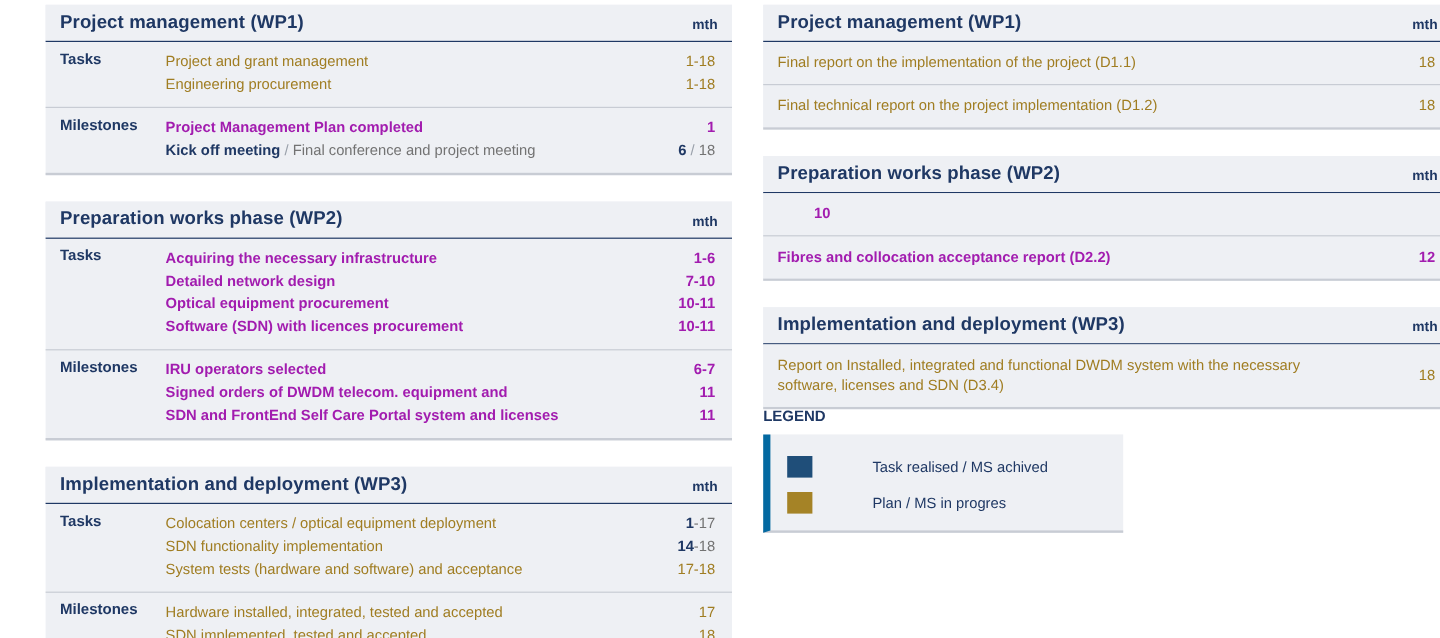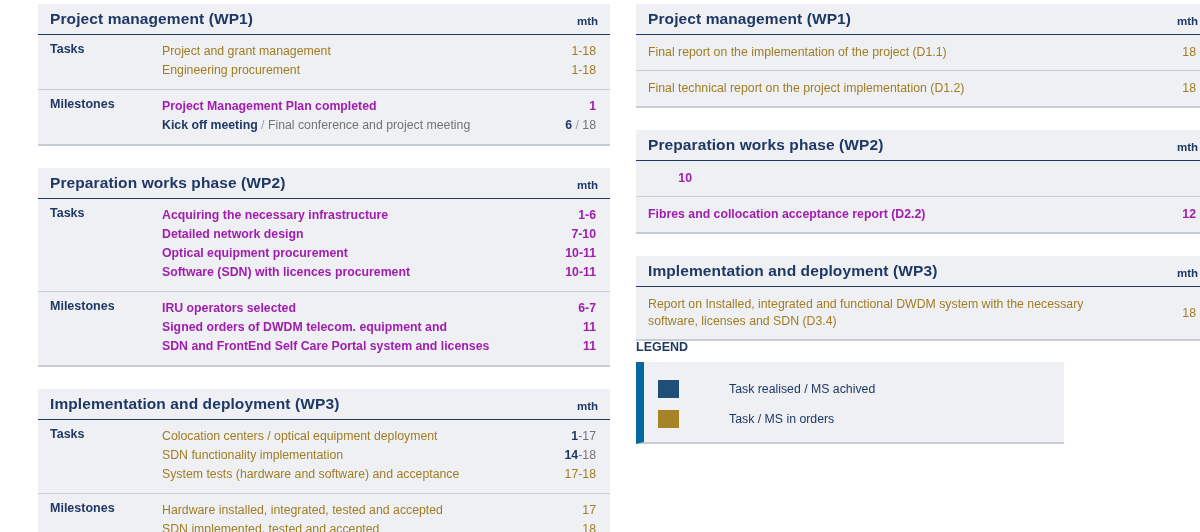--- a/index.html
+++ b/index.html
@@ -57,21 +57,20 @@
     font-size: 11.5px;
     font-weight: bold;
     color: #1f3864;
     padding-bottom: 1px;
   }
 
   
   .grp {
     display: flex;
     padding: 7px 0 9px 0;
-    gap: 24px;
   }
   .grp + .grp {
     border-top: 1px solid #c8ccd4;
   }
   .grp-label {
     width: 100px;
     flex: 0 0 100px;
     padding-left: 12px;
     font-size: 12.5px;
     font-weight: bold;
@@ -118,31 +117,31 @@
     min-width: 26px;
     text-align: right;
   }
   .del-body { background: #eef0f4; }
 
   
   .legend {
     position: absolute;
     left: 612px;
     top: 340px;
-    width: 428px;
+    width: 300px;
   }
   .legend-title {
     font-size: 12.5px;
     font-weight: bold;
     color: #1f3864;
     margin-bottom: 8px;
   }
   .legend-box {
     background: #eef0f4;
-    border-left: 8px solid #0369a1;
+    border-left: 6px solid #0369a1;
     border-bottom: 2px solid #c8ccd4;
     padding: 12px 10px 12px 14px;
   }
   .legend-item {
     display: flex;
     align-items: center;
     margin: 6px 0 12px 0;
   }
   .legend-item:last-child { margin-bottom: 2px; }
   .swatch {
@@ -325,18 +324,18 @@
 
   <div class="legend">
     <div class="legend-title">LEGEND</div>
     <div class="legend-box">
       <div class="legend-item">
         <span class="swatch sw-done" style="background: rgb(31, 78, 121);"></span>
         <span class="legend-text">Task realised / MS achived</span>
       </div>
       <div class="legend-item">
         <span class="swatch sw-prog" style="background: rgb(165, 131, 38);"></span>
-        <span class="legend-text">Task / MS in orders</span>
+        <span class="legend-text">Plan / MS in progres</span>
       </div>
     </div>
   </div>
 
 </div>
 
 </body></html>

